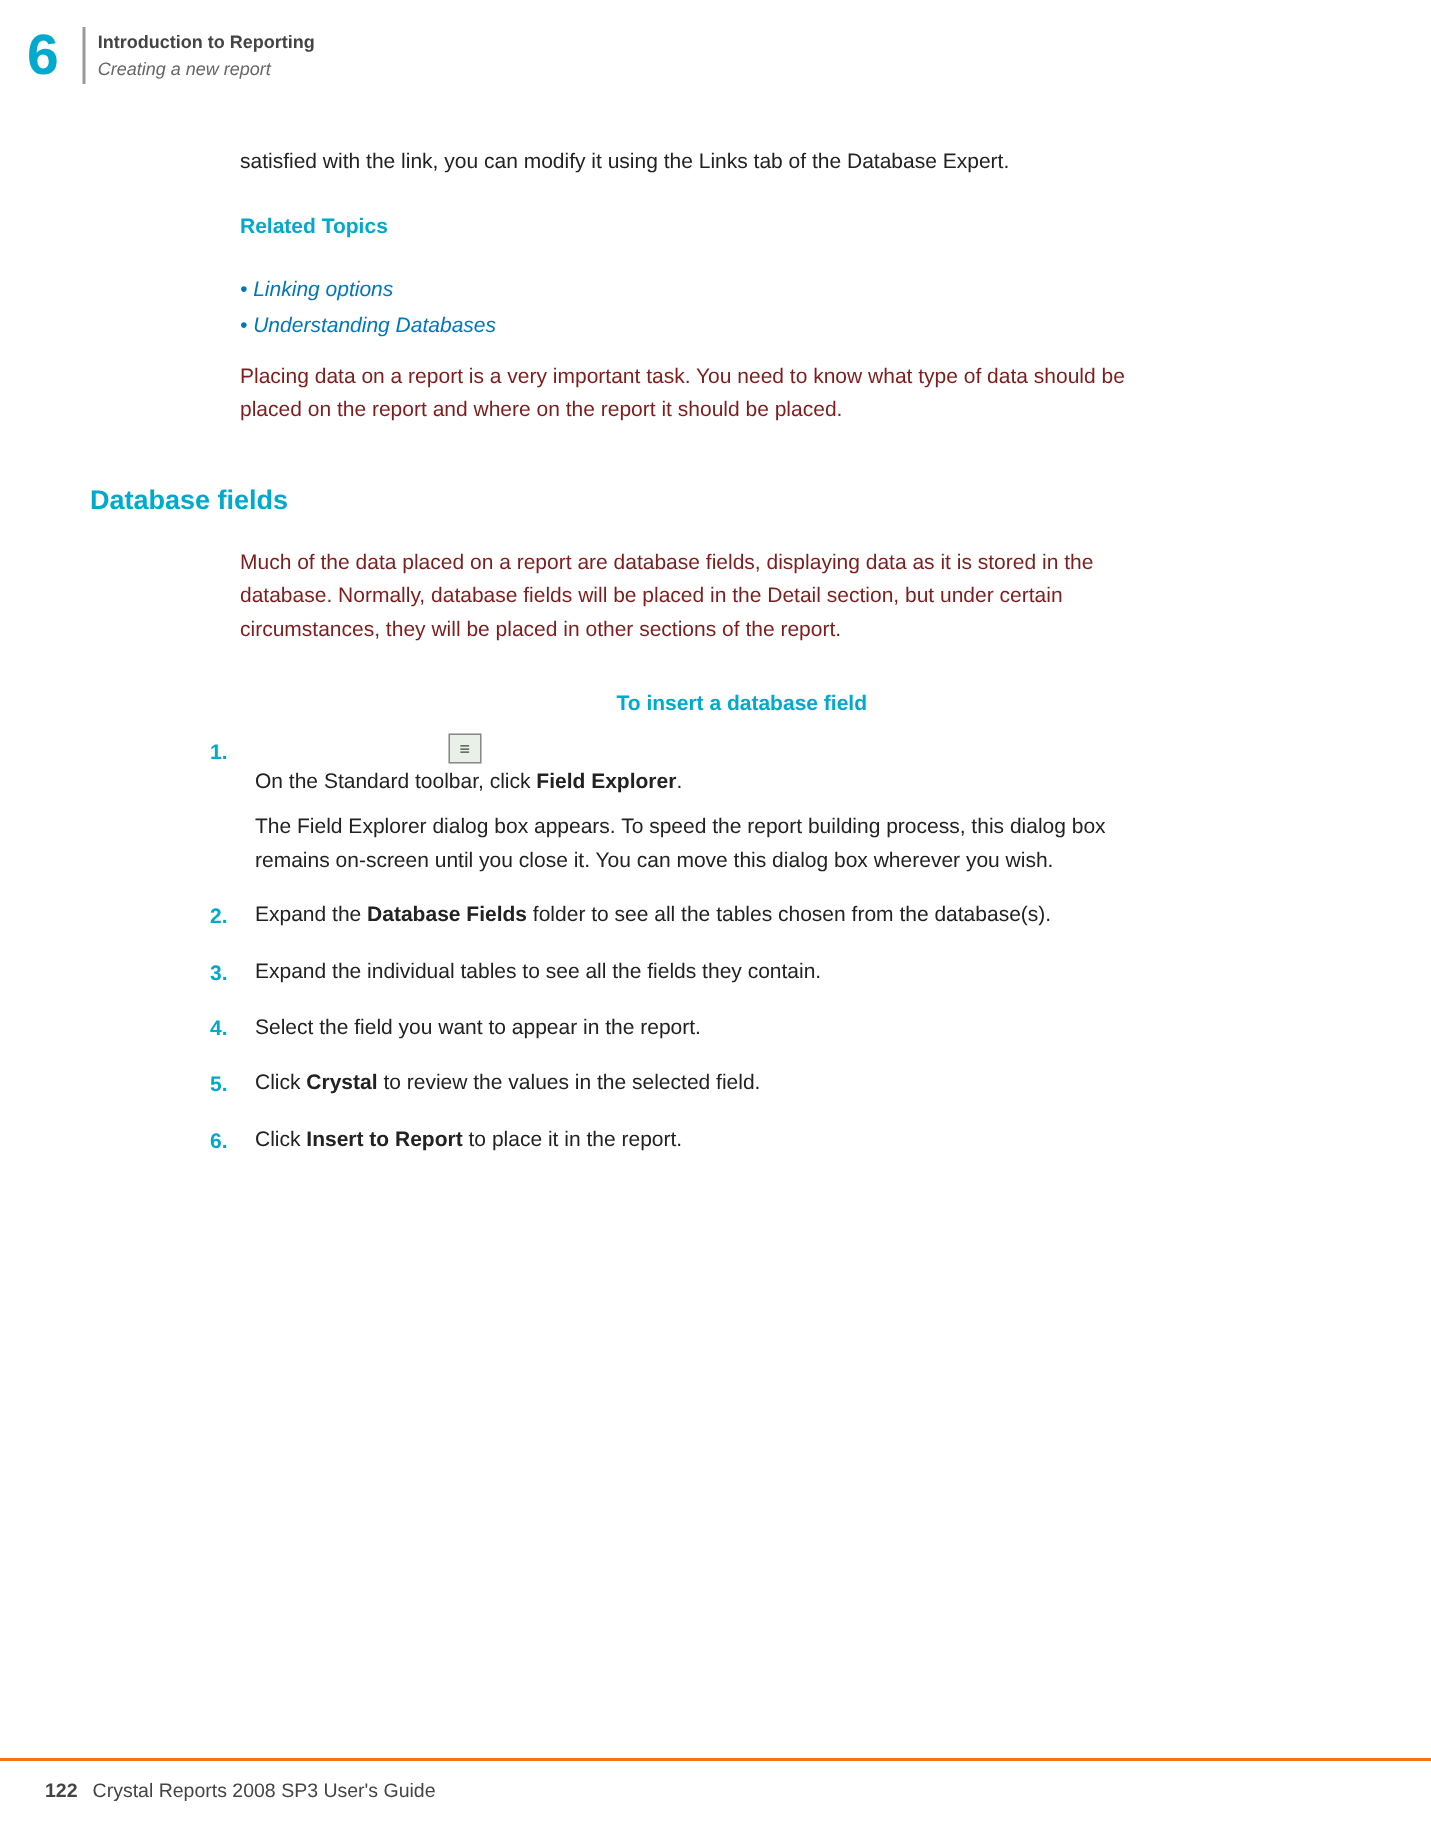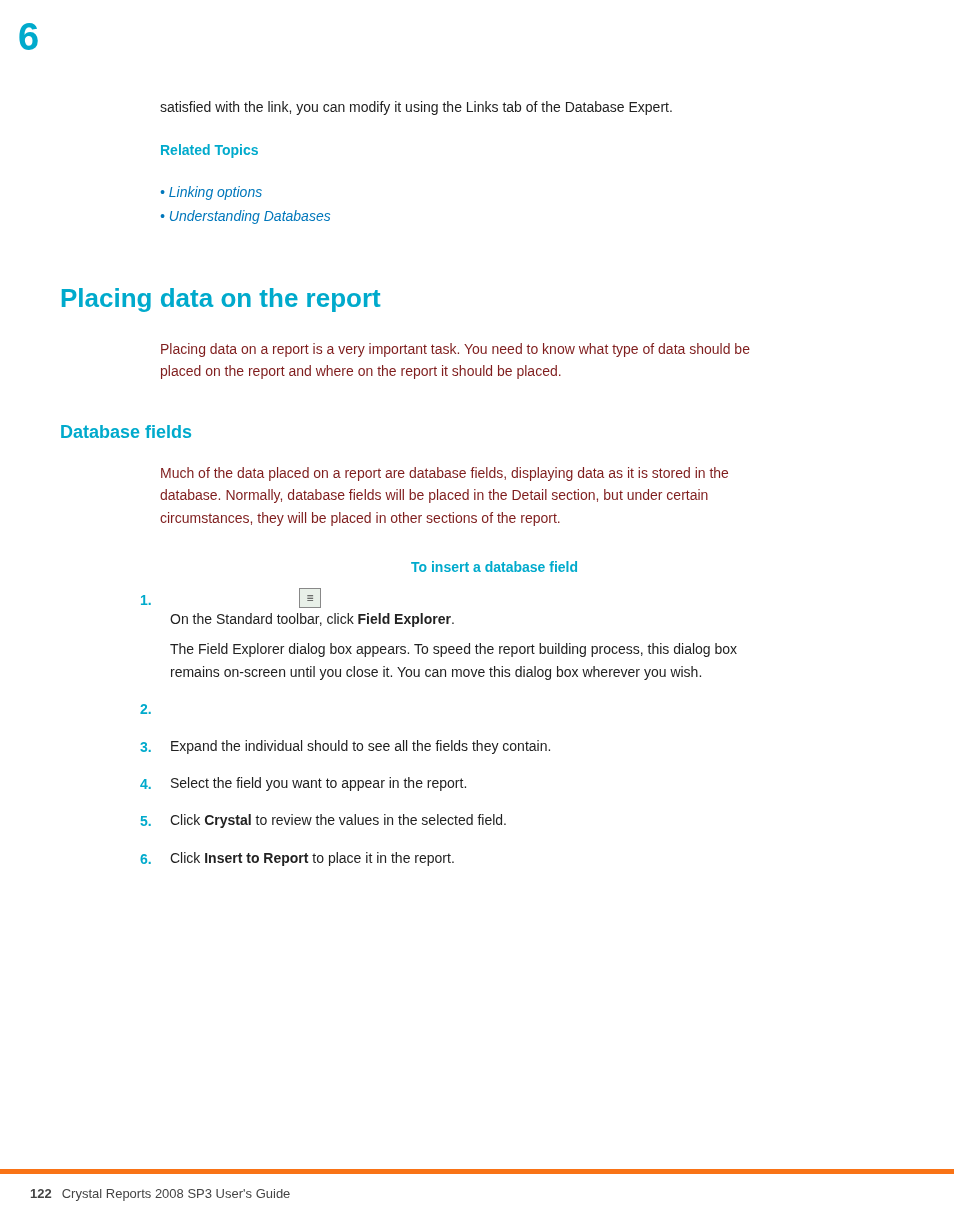--- a/index.html
+++ b/index.html
@@ -206,21 +206,21 @@
 
     
     .footer {
       position: absolute;
       bottom: 24px;
       left: 0;
       right: 0;
       padding: 0 30px;
       display: flex;
       align-items: center;
-      border-top: 5px solid #f97316;
+      border-top: 2px solid #f97316;
       padding-top: 10px;
     }
     .footer-page {
       font-size: 13px;
       color: #444;
       margin-right: 10px;
       font-weight: bold;
     }
     .footer-title {
       font-size: 13px;
@@ -228,40 +228,43 @@
     }
   </style>
 </head>
 <body>
 
 <div class="page">
 
   <div class="header-bar">
     <div class="chapter-number-block">
       <span class="chapter-num">6</span>
+    </div>
+    <div class="chapter-text-block">
+      <span class="chapter-title">Introduction to Reporting</span>
+      <span class="chapter-subtitle">Creating a new report</span>
     </div>
   </div>
 
   <div class="content">
 
     <p class="intro-paragraph">satisfied with the link, you can modify it using the Links tab of the Database Expert.</p>
 
     <div class="related-topics">
       <div class="related-topics-title">Related Topics</div>
       <ul class="related-topics-list">
         <li>
           <a href="#">Linking options</a>
         </li>
         <li>
           <a href="#">Understanding Databases</a>
         </li>
       </ul>
     </div>
 
-    <h1 class="section-heading">Placing data on the report</h1>
     <p class="body-paragraph">Placing data on a report is a very important task. You need to know what type of data should be placed on the report and where on the report it should be placed.</p>
 
     <h2 class="subsection-heading">Database fields</h2>
     <p class="body-paragraph">Much of the data placed on a report are database fields, displaying data as it is stored in the database. Normally, database fields will be placed in the Detail section, but under certain circumstances, they will be placed in other sections of the report.</p>
 
     <h3 class="subsubsection-heading">To insert a database field</h3>
 
     <ol class="steps-list">
 
       <li>
@@ -270,26 +273,29 @@
           <div class="step1-first-line">
             <span class="fe-icon"></span>
             <span>On the Standard toolbar, click <strong>Field Explorer</strong>.</span>
           </div>
           <p class="sub-para">The Field Explorer dialog box appears. To speed the report building process, this dialog box remains on-screen until you close it. You can move this dialog box wherever you wish.</p>
         </div>
       </li>
 
       <li>
         <span class="step-number">2.</span>
+        <div class="step-content">
+          <span>Expand the <strong>Database Fields</strong> folder to see all the tables chosen from the database(s).</span>
+        </div>
       </li>
 
       <li>
         <span class="step-number">3.</span>
         <div class="step-content">
-          <span>Expand the individual should to see all the fields they contain.</span>
+          <span>Expand the individual tables to see all the fields they contain.</span>
         </div>
       </li>
 
       <li>
         <span class="step-number">4.</span>
         <div class="step-content">
           <span>Select the field you want to appear in the report.</span>
         </div>
       </li>
 

